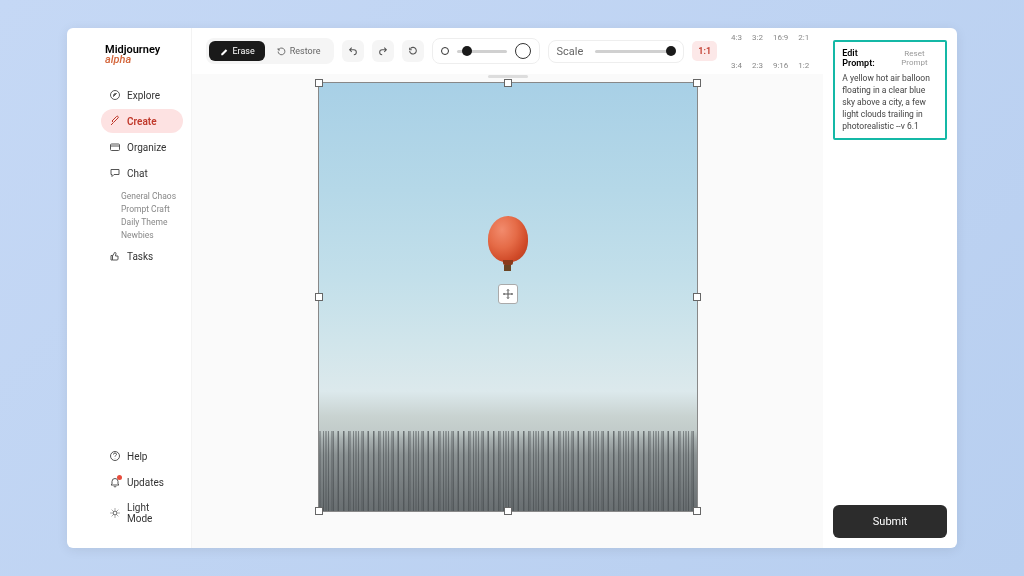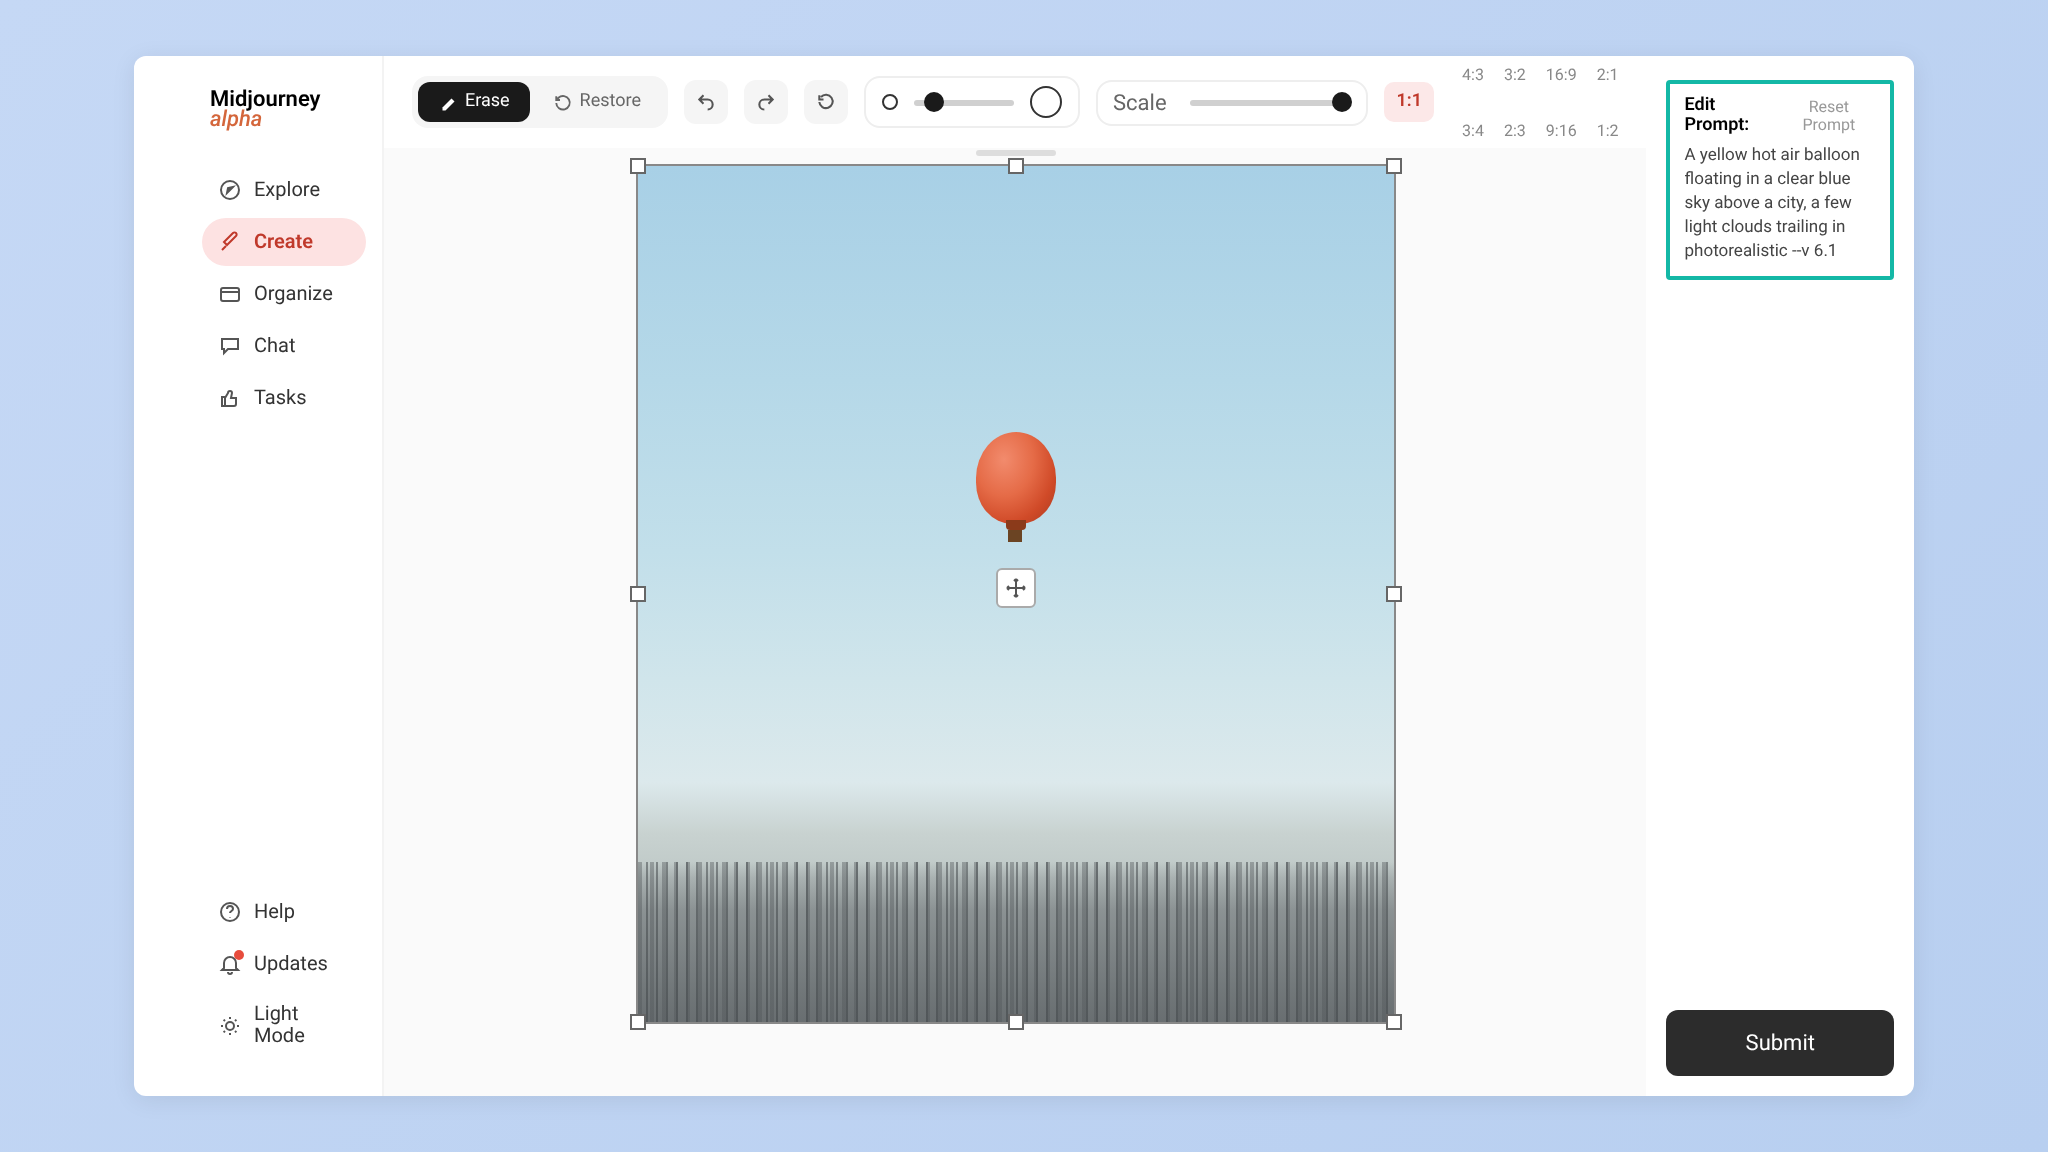--- a/index.html
+++ b/index.html
@@ -93,20 +93,26 @@
       <span>Organize</span>
     </div>
     <div class="nav-item">
       <span class="nav-icon">
           <svg width="12" height="12" viewBox="0 0 24 24" fill="none" stroke="#555" stroke-width="2">
             <path d="M4 5 h16 v10 h-10 l-4 4 v-4 h-2 z"></path>
           </svg>
         </span>
       <span>Chat</span>
     </div>
+    <div class="chat-sub">
+      <span>General Chaos</span>
+      <span>Prompt Craft</span>
+      <span>Daily Theme</span>
+      <span>Newbies</span>
+    </div>
     <div class="nav-item">
       <span class="nav-icon">
           <svg width="12" height="12" viewBox="0 0 24 24" fill="none" stroke="#555" stroke-width="2">
             <path d="M7 20 h9 a2 2 0 0 0 2-2 v-6 h-5 l1-5 a2 2 0 0 0 -4 0 l-3 5 z M4 11 h3 v9 h-3 z"></path>
           </svg>
         </span>
       <span>Tasks</span>
     </div>
 
     <div class="sidebar-spacer"></div>

